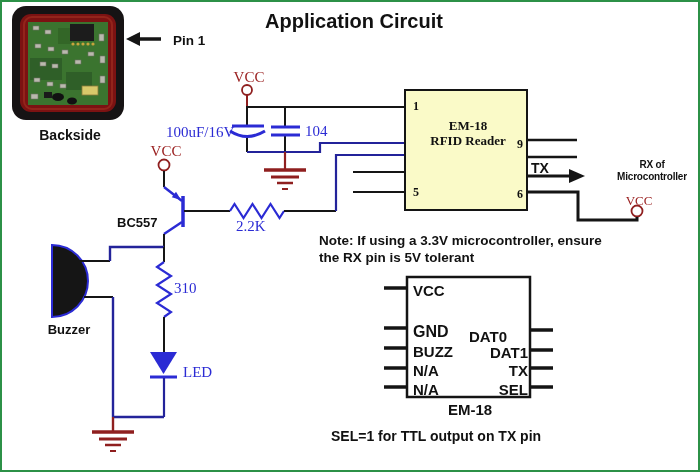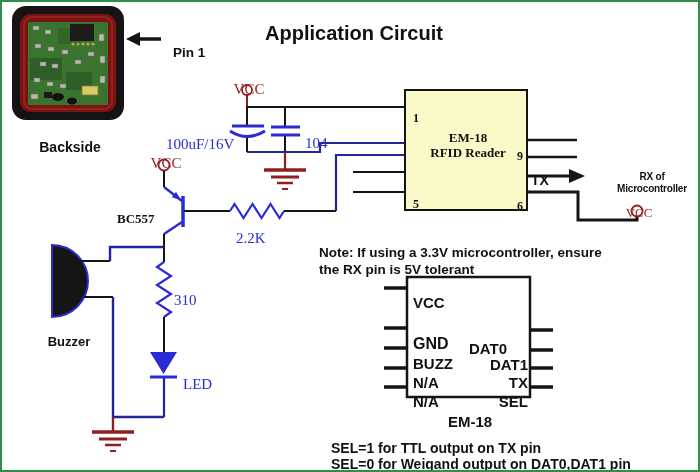--- a/index.html
+++ b/index.html
@@ -1,21 +1,21 @@
 <!DOCTYPE html>
 <html><head>
 <meta charset="utf-8">
 <style>
   html,body{margin:0;padding:0;background:#fff;}
   #canvas{
     position:relative;width:700px;height:472px;box-sizing:border-box;
     border:2px solid #2c9147;background:#ffffff;overflow:hidden;
     font-family:"Liberation Sans", sans-serif;
   }
-  .abs{position:absolute;white-space:nowrap;margin-top:12px;}
+  .abs{position:absolute;white-space:nowrap;}
   .sansb{font-family:"Liberation Sans",sans-serif;font-weight:bold;color:#111111;}
   .serif{font-family:"Liberation Serif","DejaVu Serif",serif;}
   .blue{color:#2b2bd4;}
   .maroon{color:#9b2222;}
   .ctr{text-align:center;}
   svg{position:absolute;left:0;top:0;}
 </style>
 </head>
 <body>
 
@@ -186,21 +186,21 @@
   <div class="abs sansb ctr" style="left:152px;top:8px;width:400px;font-size:20px;">Application Circuit</div>
 
   <div class="abs sansb" style="left:171px;top:31px;font-size:13.5px;">Pin 1</div>
   <div class="abs sansb ctr" style="left:13px;top:125px;width:110px;font-size:14px;">Backside</div>
 
   <div class="abs serif maroon ctr" style="left:217px;top:67px;width:60px;font-size:15px;">VCC</div>
   <div class="abs serif blue" style="left:164px;top:122px;font-size:15px;">100uF/16V</div>
   <div class="abs serif blue" style="left:303px;top:121px;font-size:15px;">104</div>
 
   <div class="abs serif maroon ctr" style="left:134px;top:141px;width:60px;font-size:15px;">VCC</div>
-  <div class="abs sansb" style="left:115px;top:197px;font-size:13px;font-family:Liberation Serif, serif;">BC557</div>
+  <div class="abs sansb" style="left:115px;top:213px;font-size:13px;">BC557</div>
   <div class="abs serif blue" style="left:234px;top:216px;font-size:15px;">2.2K</div>
   <div class="abs serif blue" style="left:172px;top:278px;font-size:15px;">310</div>
   <div class="abs serif blue" style="left:181px;top:362px;font-size:15px;">LED</div>
   <div class="abs sansb ctr" style="left:28px;top:320px;width:78px;font-size:13px;">Buzzer</div>
 
   <div class="abs serif ctr" style="left:406px;top:116px;width:120px;font-size:13px;font-weight:bold;color:#111;">EM-18</div>
   <div class="abs serif ctr" style="left:406px;top:131px;width:120px;font-size:13px;font-weight:bold;color:#111;">RFID Reader</div>
   <div class="abs serif" style="left:411px;top:97px;font-size:12px;font-weight:bold;color:#111;">1</div>
   <div class="abs serif" style="left:411px;top:183px;font-size:12px;font-weight:bold;color:#111;">5</div>
   <div class="abs serif" style="left:495px;top:135px;width:26px;text-align:right;font-size:12px;font-weight:bold;color:#111;">9</div>
@@ -219,15 +219,14 @@
   <div class="abs sansb" style="left:411px;top:341px;font-size:15px;">BUZZ</div>
   <div class="abs sansb" style="left:411px;top:360px;font-size:15px;">N/A</div>
   <div class="abs sansb" style="left:411px;top:379px;font-size:15px;">N/A</div>
   <div class="abs sansb" style="left:446px;top:326px;width:80px;text-align:center;font-size:15px;">DAT0</div>
   <div class="abs sansb" style="left:446px;top:342px;width:80px;text-align:right;font-size:15px;">DAT1</div>
   <div class="abs sansb" style="left:446px;top:360px;width:80px;text-align:right;font-size:15px;">TX</div>
   <div class="abs sansb" style="left:446px;top:379px;width:80px;text-align:right;font-size:15px;">SEL</div>
   <div class="abs sansb ctr" style="left:418px;top:399px;width:100px;font-size:15px;">EM-18</div>
 
   <div class="abs sansb" style="left:329px;top:426px;font-size:14px;">SEL=1 for TTL output on TX pin</div>
-  <div class="abs sansb" style="left:329px;top:442px;font-size:14px;">SEL=0 for Weigand output on DAT0,DAT1 pin</div>
 
 </div>
 
 </body></html>

